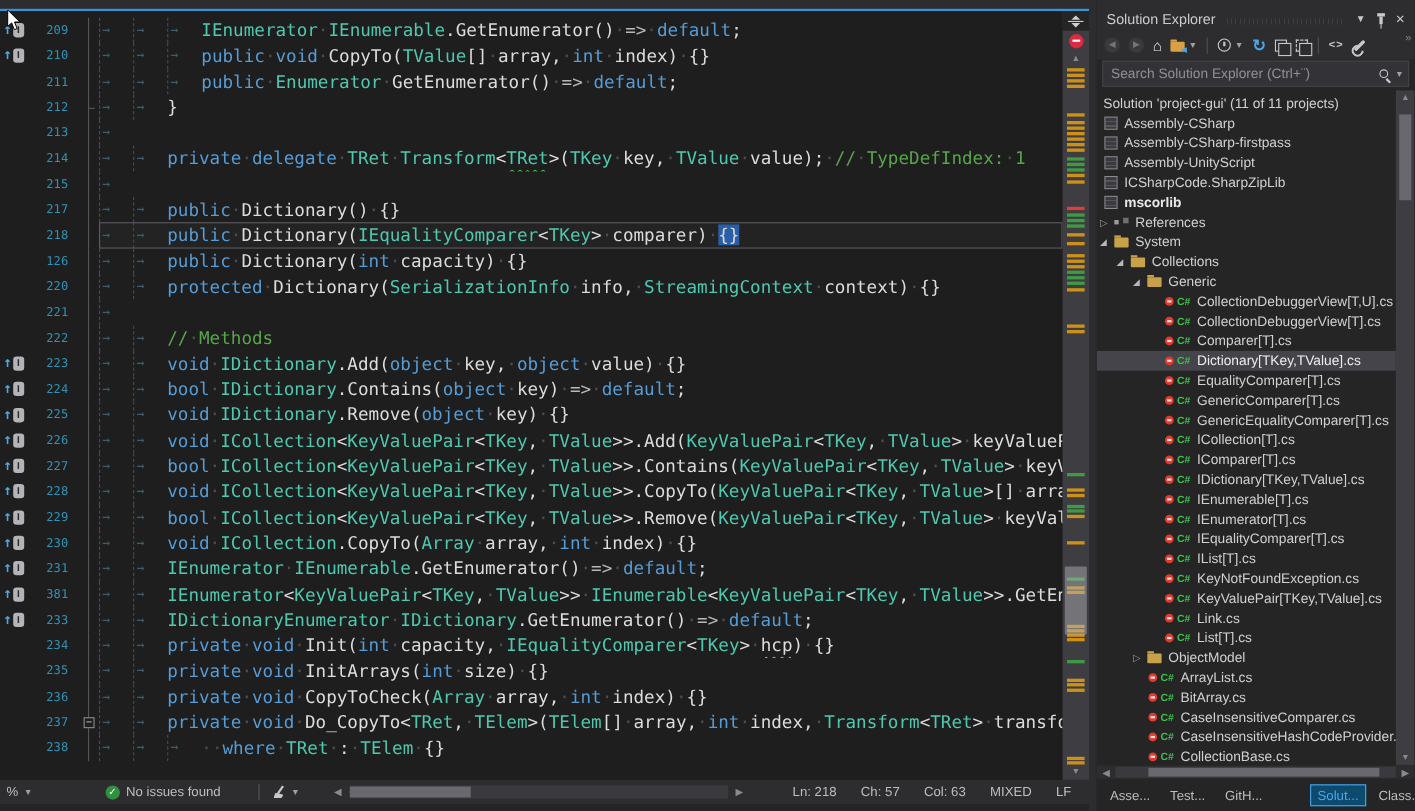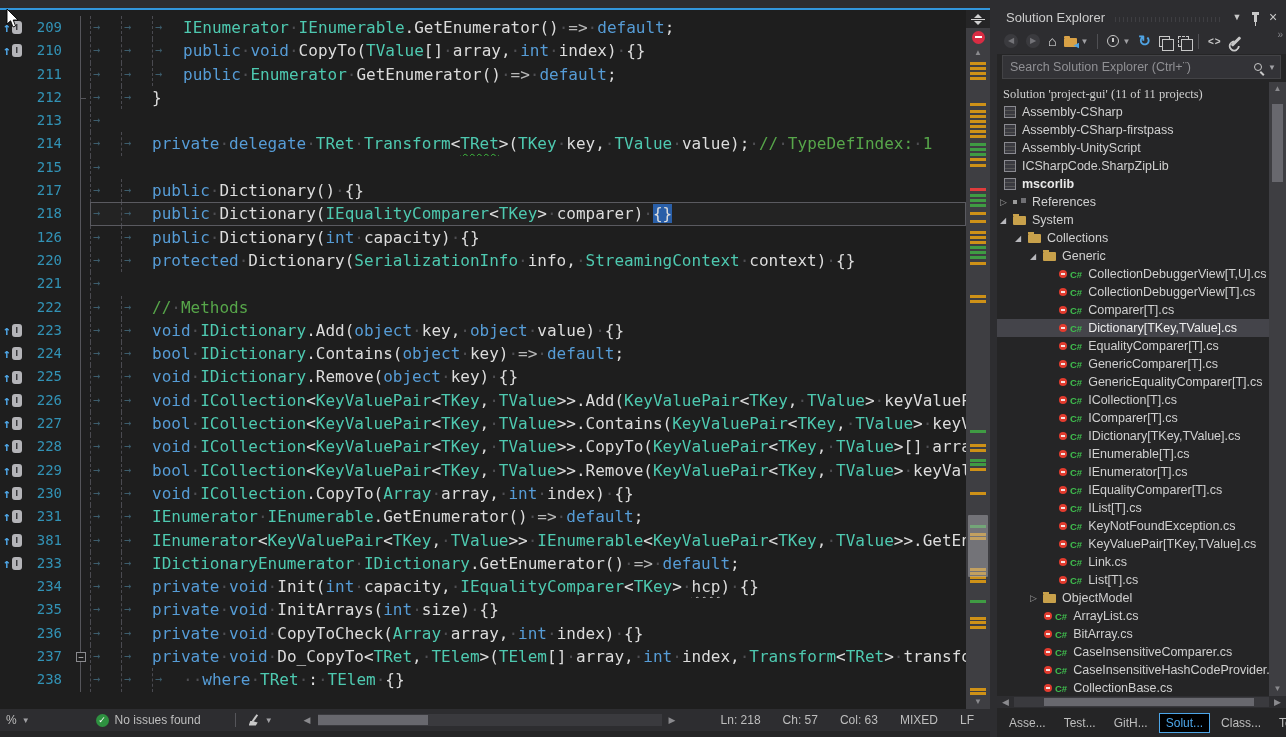--- a/index.html
+++ b/index.html
@@ -15,21 +15,21 @@
   .code-col { width:966px; overflow:hidden; padding-top:6px; }
 
   .code-row { display:flex; height:23.3px; line-height:23.3px;
     font-family:"DejaVu Sans Mono", monospace; font-size:16px; }
   .glyph { width:26px; flex:none; display:flex; align-items:center; padding-left:3px; gap:1px; }
   .ga { color:#4fa7e8; font-size:13px; font-weight:bold; line-height:1; }
   .gb { display:inline-block; width:10px; height:13px; background:#b4b4b8; border-radius:3px;
         color:#2a2a2e; font-size:9px; font-weight:bold; text-align:center; line-height:13px;
         font-family:"Liberation Sans",sans-serif; }
   .lnum { width:48px; flex:none; text-align:right; padding-right:12px; color:#3292b5;
-          font-size:14px; }
+          font-size:11px; }
   .outline { width:16px; flex:none; position:relative; }
   .outline::before { content:""; position:absolute; left:6px; top:0; bottom:0;
           border-left:1px solid #55555a; }
   .outline.end::after { content:""; position:absolute; left:6px; bottom:10px; width:6px;
           border-bottom:1px solid #55555a; }
   .foldbox { position:absolute; left:2px; top:7px; width:10px; height:10px; background:#1e1e1e;
           border:1px solid #8a8a8e; color:#c8c8c8; font-size:9px; line-height:8px;
           text-align:center; z-index:2; }
   .codeline { flex:1; overflow:hidden; white-space:nowrap; color:#dcdcdc; position:relative; }
   .codeline.cur { outline:1px solid #5a5a60; outline-offset:-1px; background:rgba(255,255,255,0.025); }
@@ -150,21 +150,21 @@
   .tree-vscroll { width:17px; flex:none; background:#3e3e42; display:flex; flex-direction:column; }
   .tree-vscroll .track { flex:1; position:relative; }
   .tvthumb { position:absolute; left:3px; right:3px; background:#68686e; }
 
   .tree-hscroll { height:12px; background:#2d2d30; display:flex; align-items:center; }
   .tree-hscroll .trk { flex:1; height:10px; background:#3a3a3e; position:relative; }
 
   .ex-tabs { height:29px; display:flex; align-items:center; gap:4px; padding-left:5px;
      background:#252526; }
   .extab { padding:2px 6px; color:#bebebe; font-size:12px; border:1px solid transparent; }
-  .extab.active { color:#4da6e8; border-color:#4da6e8; background:#000000; }
+  .extab.active { color:#4da6e8; border-color:#4da6e8; background:#0c4a6e;margin-left:32px; }
 
   .cursor { position:absolute; left:6px; top:9px; z-index:9; }
 </style>
 </head>
 <body>
 
 <div class="app">
 
   <div class="editor-pane">
     <div class="topstrip"></div>
@@ -533,21 +533,21 @@
         </div>
         <span class="overflow-g">»</span>
       </div>
     <div class="ex-search">
       <span class="ph">Search Solution Explorer (Ctrl+¨)</span>
       <span class="mag"></span>
       <span class="caret">▼</span>
     </div>
     <div class="ex-body">
       <div class="tree" id="tree">
-          <div class="trow" style="padding-left: 6px; font-family: Liberation Serif, serif;">
+          <div class="trow" style="padding-left: 6px;">
             <span>Solution 'project-gui' (11 of 11 projects)</span>
           </div>
           <div class="trow" style="padding-left: 7px;">
             <span class="pic"></span>
             <span>Assembly-CSharp</span>
           </div>
           <div class="trow" style="padding-left: 7px;">
             <span class="pic"></span>
             <span>Assembly-CSharp-firstpass</span>
           </div>

